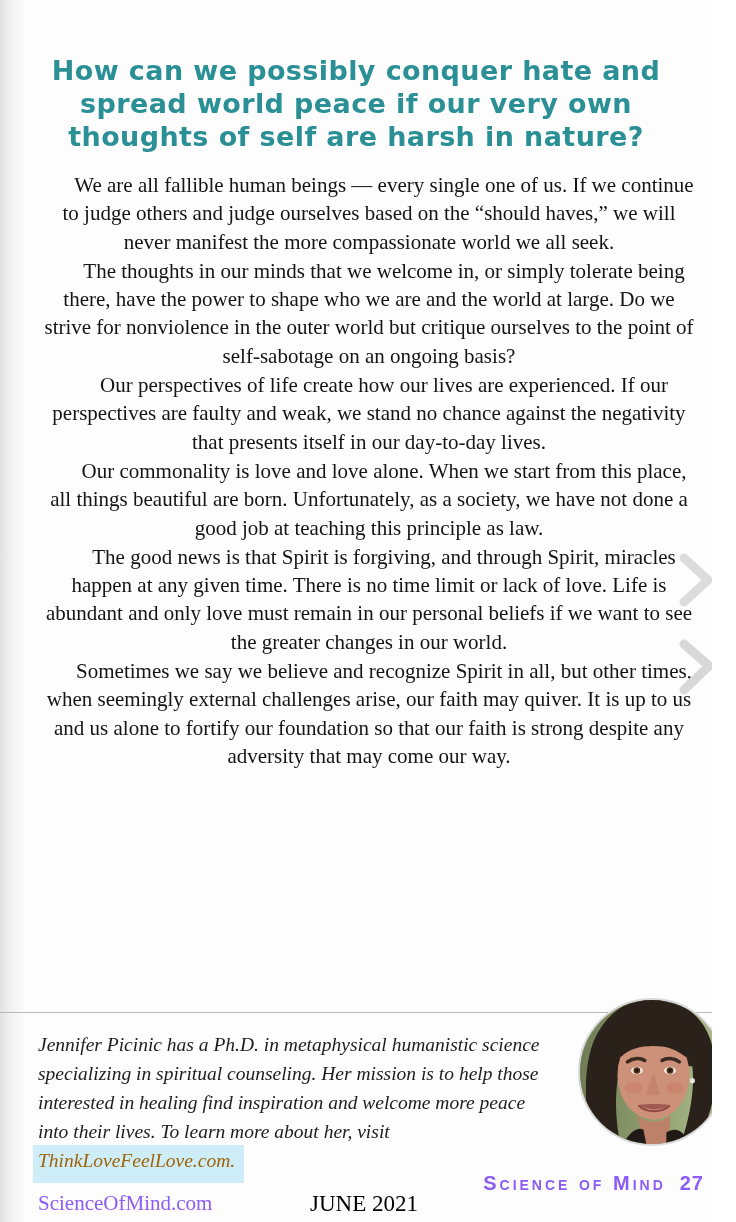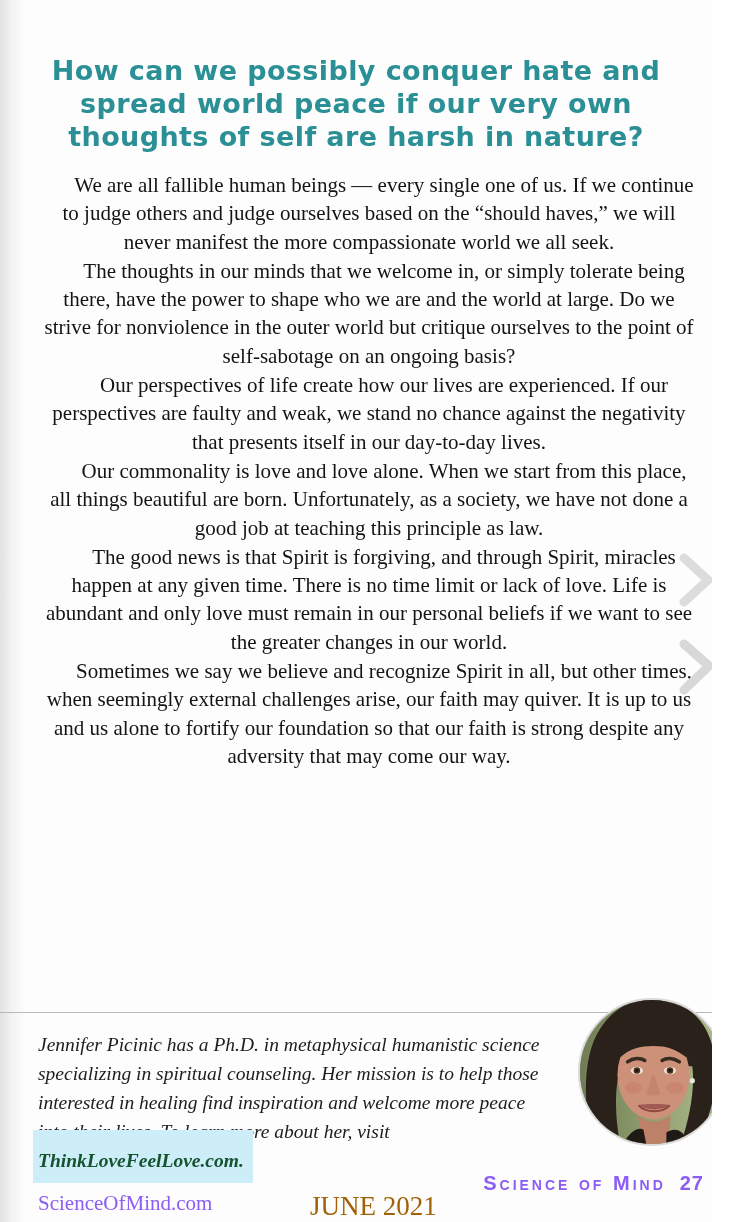--- a/index.html
+++ b/index.html
@@ -28,35 +28,35 @@
   }
   .chevron{position:absolute;right:-4px;}
   .chevron svg{display:block;}
   .chevron-left-sliver{position:absolute;left:-26px;top:548px;}
   .divider{position:absolute;left:0;right:0;top:1012px;height:1px;background:#b9b9b9;}
   .bio{
     position:absolute;top:1030px;left:38px;width:508px;
     font-style:italic;font-size:19.5px;line-height:29px;color:#1d1d1d;
   }
   .bio-link{
-    font-weight:bold;color:#14532d;background:#cdedf8;
-    padding:20px 9px 12px 5px;margin-left:-5px;margin-right:-9px;
+    font-weight:normal;color:#a16207;background:#cdedf8;
+    padding:5px 9px 12px 5px;margin-left:-5px;margin-right:-9px;
     text-decoration:none;cursor:pointer;
   }
   .photo{
     position:absolute;left:578px;top:998px;width:148px;height:148px;
     border-radius:50%;overflow:hidden;border:2px solid #d9d9de;
     box-sizing:border-box;background:#8fa06d;
   }
   .photo svg{display:block;width:100%;height:100%;}
   .footer-left{
     position:absolute;top:1191px;left:38px;font-size:21px;color:#8b5cf6;
   }
   .footer-center{
-    position:absolute;top:1191px;left:310px;font-size:27px;color:#a16207;
+    position:absolute;top:1191px;left:310px;font-size:23px;color:#000000;
   }
   .footer-right{
     position:absolute;top:1172px;right:8px;
     font-family:Liberation Sans, sans-serif;font-weight:bold;
     font-variant:small-caps;letter-spacing:3px;font-size:20px;color:#8b5cf6;
     white-space:nowrap;
   }
   .footer-right .pagenum{margin-left:14px;letter-spacing:1px;}
 </style>
 </head>

